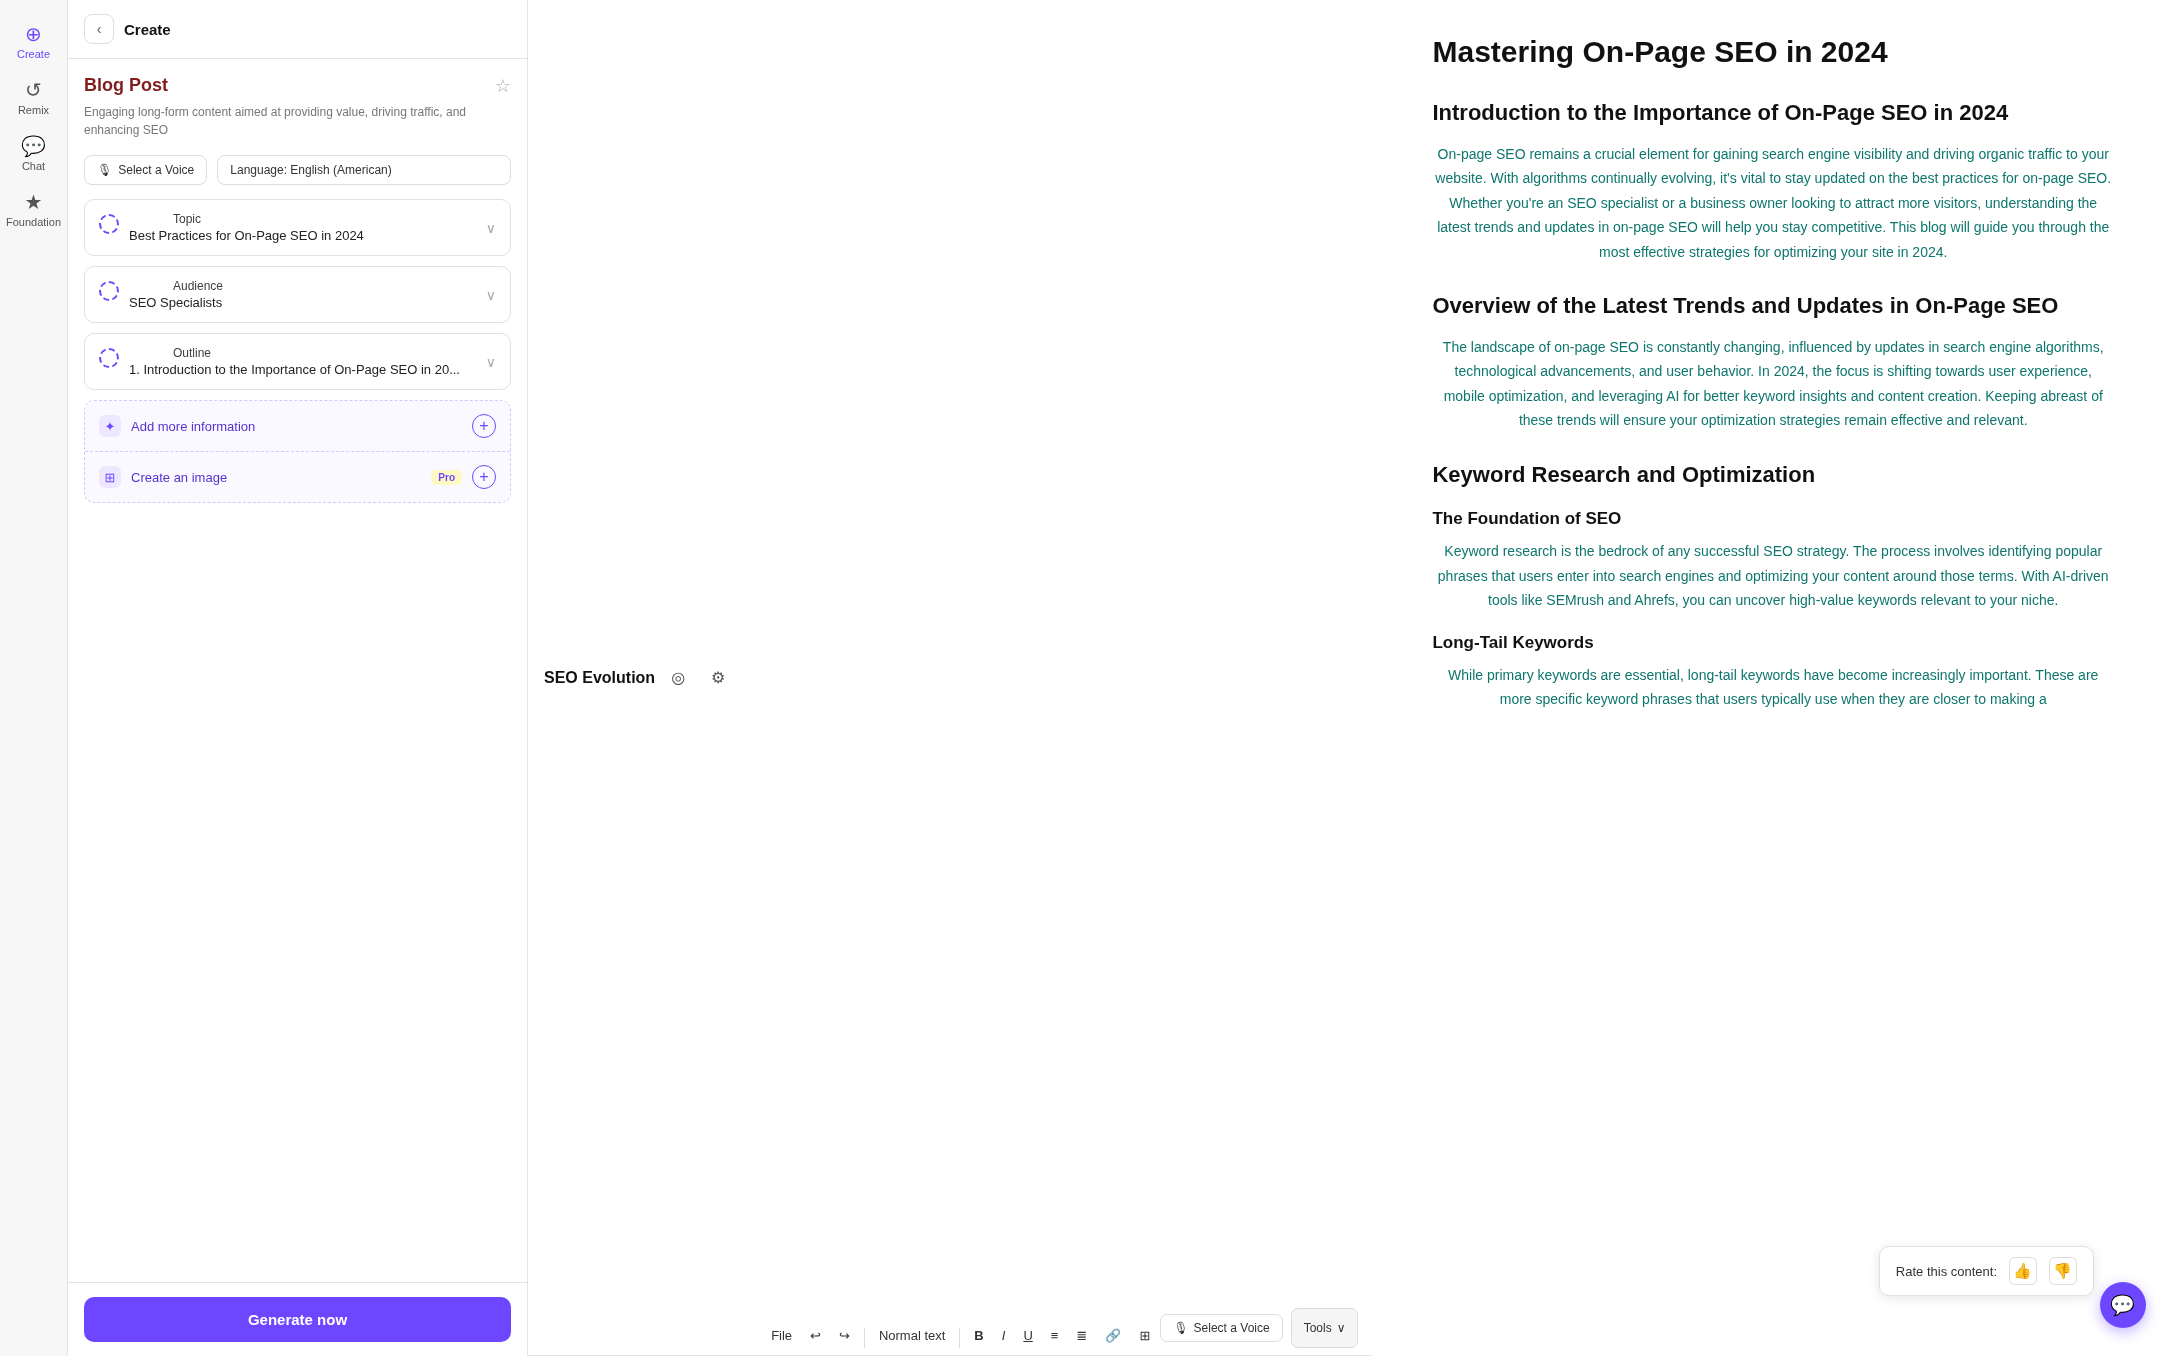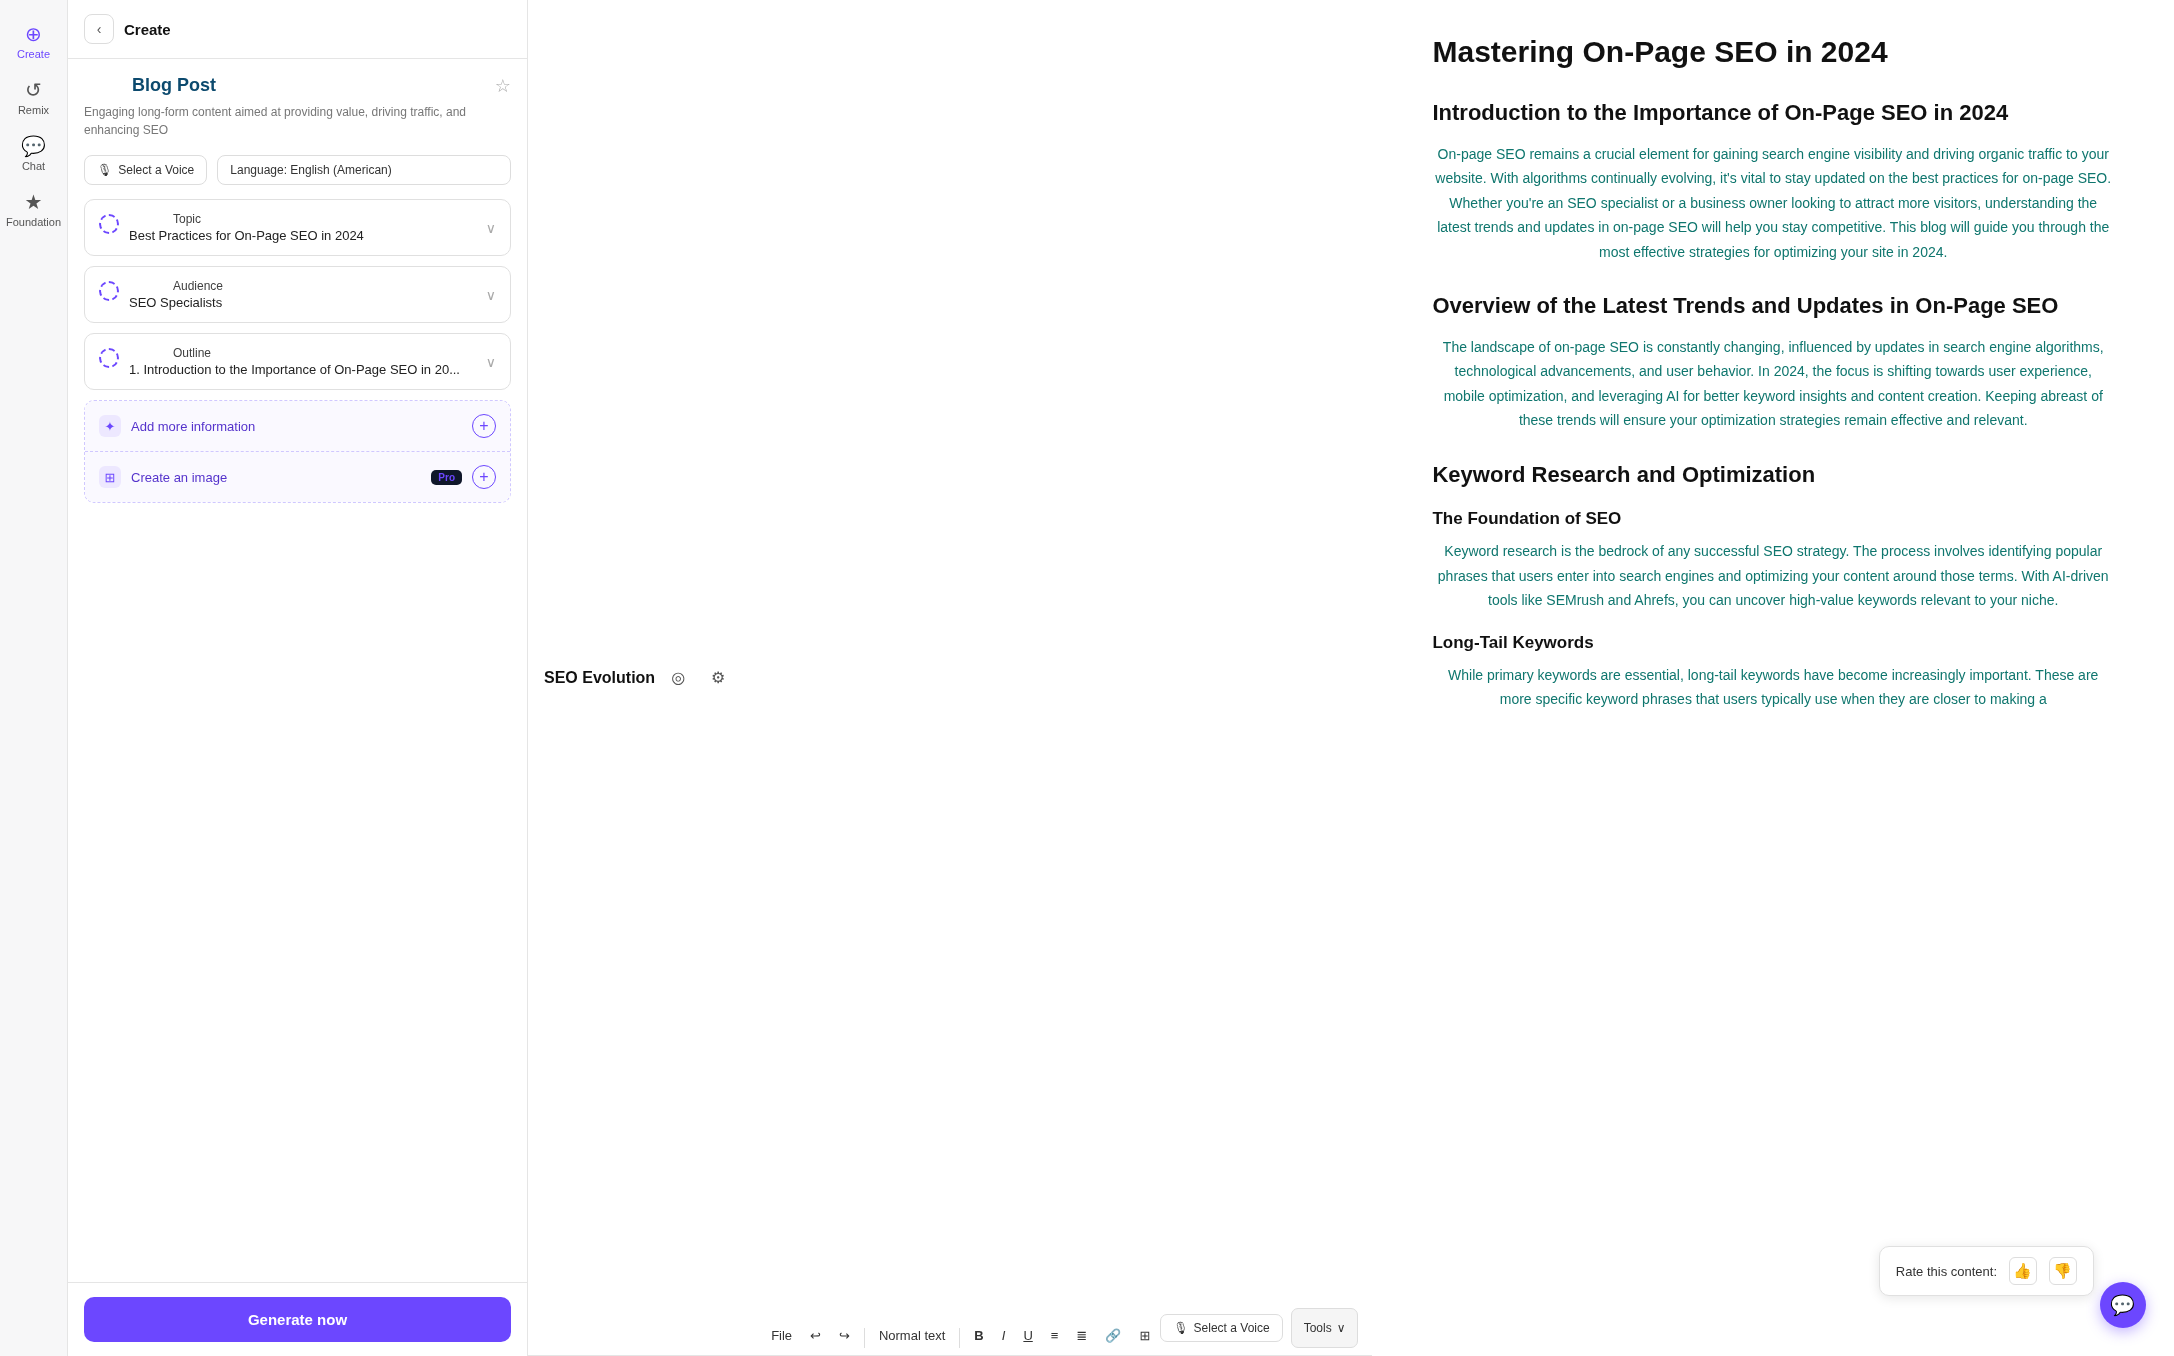--- a/index.html
+++ b/index.html
@@ -74,22 +74,21 @@
     }
     .blog-post-header {
       display: flex;
       justify-content: space-between;
       align-items: flex-start;
       margin-bottom: 6px;
     }
     .blog-post-title {
       font-size: 18px;
       font-weight: 700;
-      color: #0c4a6e;
-      margin-left: 48px;
+      color: #7f1d1d;
     }
     .star-icon { font-size: 18px; color: #aaa; cursor: pointer; }
     .blog-post-desc {
       font-size: 12px;
       color: #777;
       line-height: 1.5;
       margin-bottom: 16px;
     }
 
     .voice-lang-row {
@@ -186,21 +185,21 @@
       color: #6c47ff;
       flex-shrink: 0;
     }
     .action-label {
       font-size: 13px;
       color: #5533cc;
       font-weight: 500;
       flex: 1;
     }
     .pro-badge {
-      background: #0f172a;
+      background: #fef9c3;
       color: #6c47ff;
       font-size: 10px;
       font-weight: 600;
       padding: 2px 7px;
       border-radius: 5px;
       margin-left: 4px;
     }
     .plus-btn {
       width: 24px; height: 24px;
       border-radius: 50%;

